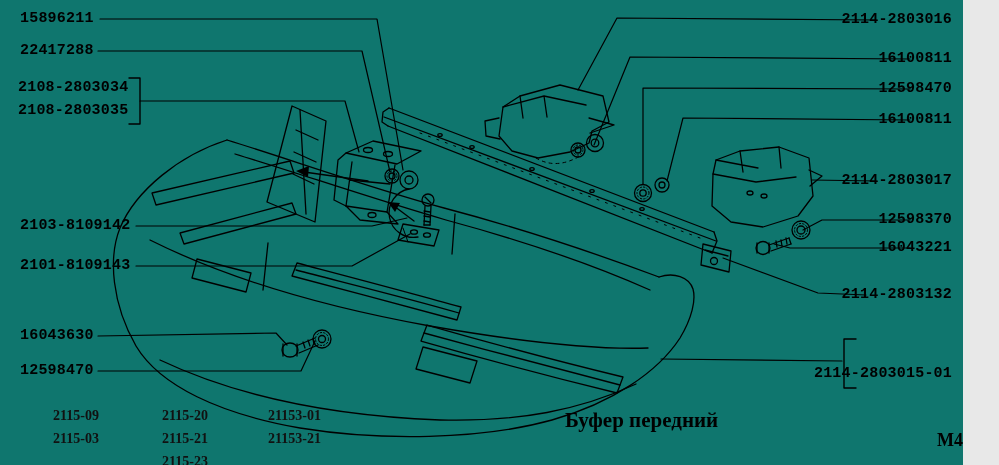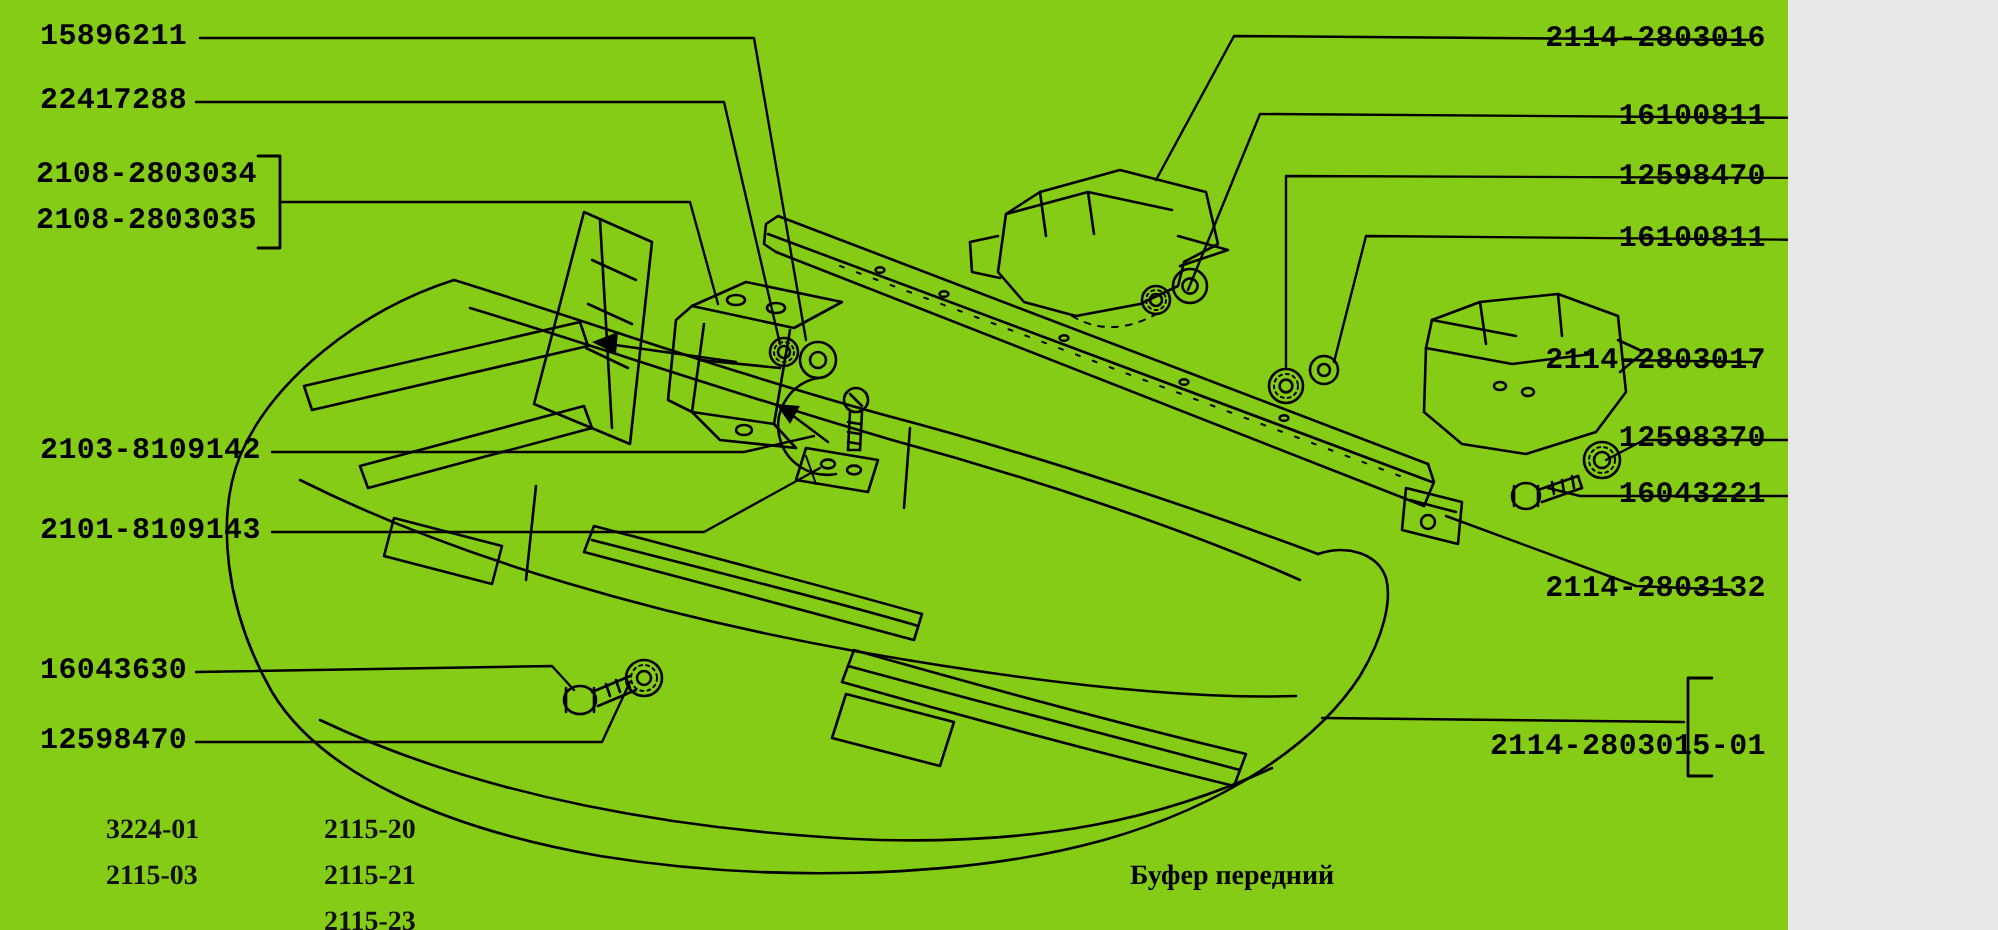--- a/index.html
+++ b/index.html
@@ -1,16 +1,16 @@
 <!DOCTYPE html>
 <html><head>
 <meta charset="utf-8">
 <style>
   html,body{margin:0;padding:0;background:#e8e8e8;}
-  #page{position:relative;width:894px;height:465px;background:#84cc16;overflow:hidden;
+  #page{position:relative;width:963px;height:465px;background:#0f766e;overflow:hidden;
         font-family:"Liberation Mono", monospace;}
   #art{position:absolute;left:0;top:0;}
   .callout{position:absolute;font-family:"Liberation Mono", monospace;font-weight:bold;
            font-size:15px;line-height:18px;letter-spacing:0.2px;color:#000;white-space:nowrap;}
   .c-left{left:20px;}
   .c-right{right:11px;text-align:right;font-family:Liberation Mono, monospace;}
   .caption{position:absolute;font-family:"Liberation Serif", serif;font-weight:bold;color:#000;}
   .app-col{position:absolute;font-family:"Liberation Serif", serif;font-weight:bold;
            font-size:14px;line-height:23px;color:#111;white-space:nowrap;}
 </style>
@@ -199,25 +199,29 @@
   <div class="callout c-right" style="top:50px">16100811</div>
   <div class="callout c-right" style="top:80px">12598470</div>
   <div class="callout c-right" style="top:111px">16100811</div>
   <div class="callout c-right" style="top:172px">2114-2803017</div>
   <div class="callout c-right" style="top:211px">12598370</div>
   <div class="callout c-right" style="top:239px">16043221</div>
   <div class="callout c-right" style="top:286px">2114-2803132</div>
   <div class="callout c-right" style="top:365px">2114-2803015-01</div>
 
   <div class="app-col" style="left:53px;top:404px">
-    <div>3224-01</div>
+    <div>2115-09</div>
     <div>2115-03</div>
   </div>
   <div class="app-col" style="left:162px;top:404px">
     <div>2115-20</div>
     <div>2115-21</div>
     <div>2115-23</div>
   </div>
-
-  <div class="caption" style="left:565px;top:431px;font-size:14px">Буфер передний</div>
+  <div class="app-col" style="left:268px;top:404px">
+    <div>21153-01</div>
+    <div>21153-21</div>
+  </div>
+
+  <div class="caption" style="left:565px;top:408px;font-size:21px">Буфер передний</div>
   <div class="caption" style="left:937px;top:430px;font-size:18px">М430</div>
 
 </div>
 
 </body></html>

